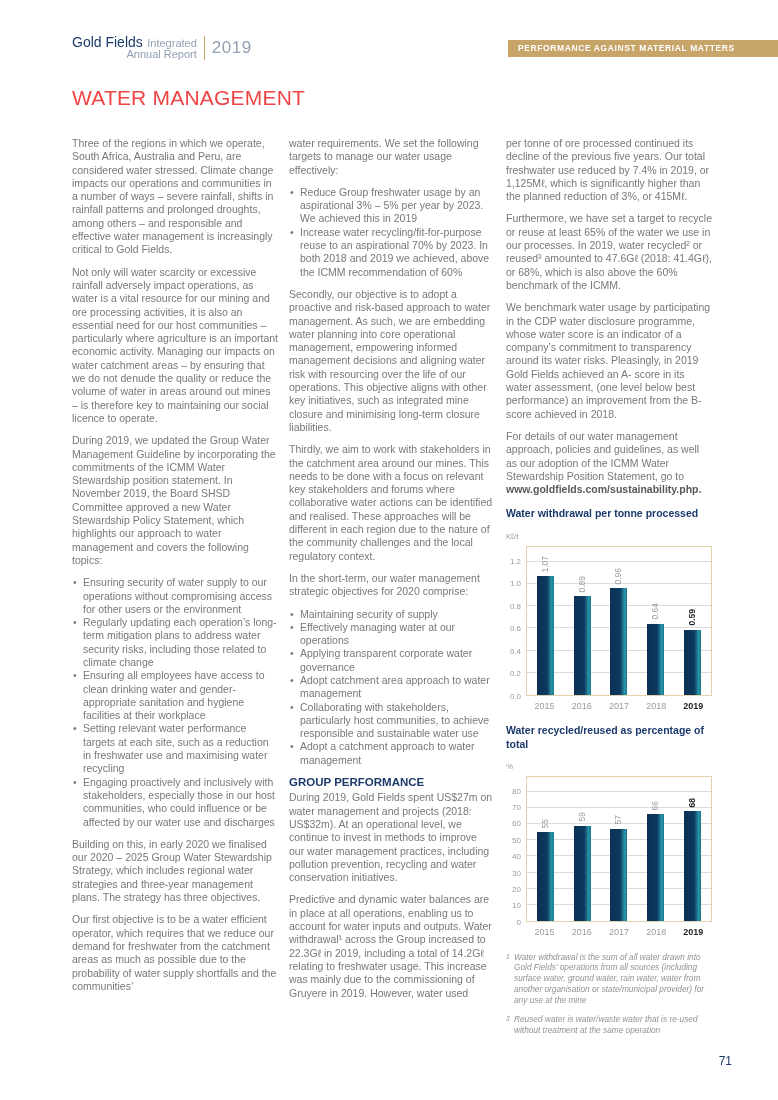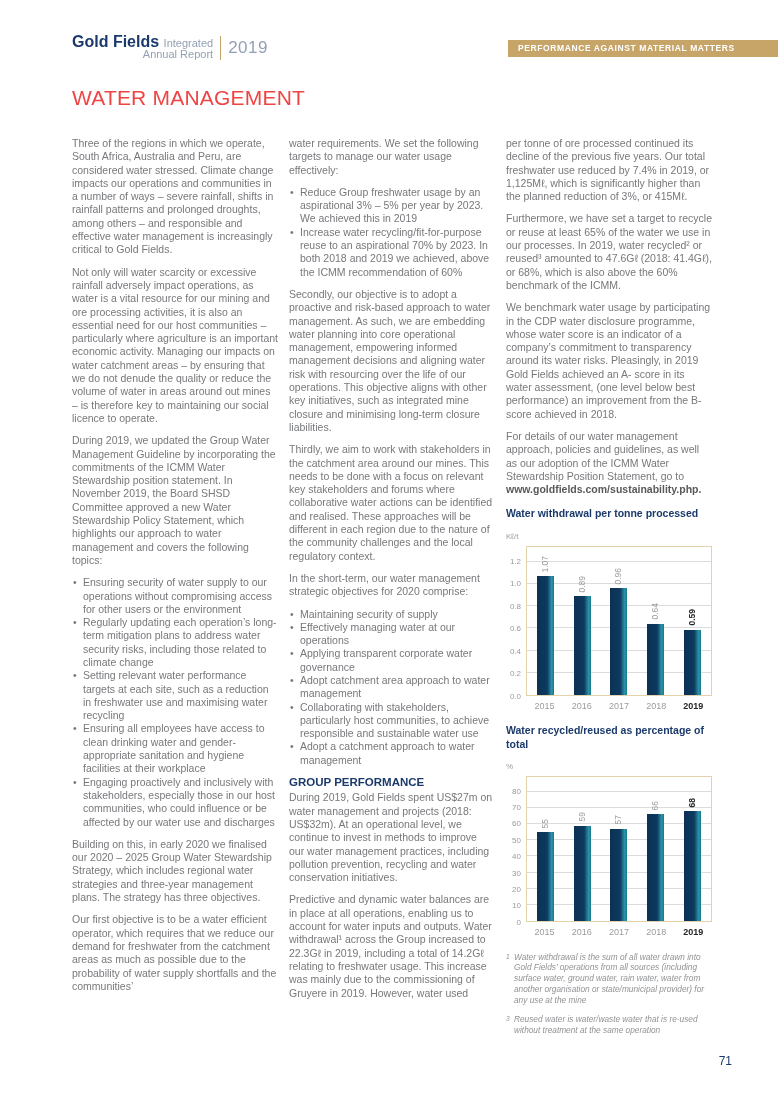--- a/index.html
+++ b/index.html
@@ -5,21 +5,21 @@
   html,body { margin:0; padding:0; background:#888; }
   .page {
     position:relative; width:778px; height:1100px; margin:0 auto;
     background:#ffffff; overflow:hidden;
     font-family:"Liberation Sans","DejaVu Sans",sans-serif;
     -webkit-font-smoothing:antialiased;
   }
   
   .logo { position:absolute; left:72px; top:36px; display:flex; align-items:center; }
   .logo-lines { text-align:right; line-height:11px; }
-  .logo-brand { font-weight:bold; color:#1b3a6b; font-size:16px; }
+  .logo-brand { font-weight:normal; color:#1b3a6b; font-size:14px; }
   .logo-sub { color:#93a0b4; font-size:11px; }
   .logo-divider { width:1px; height:24px; background:#c2a269; margin:0 7px; }
   .logo-year { color:#93a0b4; font-size:17px; letter-spacing:0.5px; }
   .banner {
     position:absolute; left:508px; right:0; top:40px; height:17px;
     background:#c7a468; color:#ffffff; font-size:8.5px; font-weight:bold;
     letter-spacing:0.6px; line-height:17px; padding-left:10px; box-sizing:border-box;
   }
   
   .page-title {
@@ -77,22 +77,22 @@
 
   <h1 class="page-title" style="margin:0;">WATER MANAGEMENT</h1>
 
   <div class="col col1">
     <p>Three of the regions in which we operate, South Africa, Australia and Peru, are considered water stressed. Climate change impacts our operations and communities in a number of ways – severe rainfall, shifts in rainfall patterns and prolonged droughts, among others – and responsible and effective water management is increasingly critical to Gold Fields.</p>
     <p>Not only will water scarcity or excessive rainfall adversely impact operations, as water is a vital resource for our mining and ore processing activities, it is also an essential need for our host communities – particularly where agriculture is an important economic activity. Managing our impacts on water catchment areas – by ensuring that we do not denude the quality or reduce the volume of water in areas around out mines – is therefore key to maintaining our social licence to operate.</p>
     <p>During 2019, we updated the Group Water Management Guideline by incorporating the commitments of the ICMM Water Stewardship position statement. In November 2019, the Board SHSD Committee approved a new Water Stewardship Policy Statement, which highlights our approach to water management and covers the following topics:</p>
     <ul>
       <li>Ensuring security of water supply to our operations without compromising access for other users or the environment</li>
       <li>Regularly updating each operation’s long-term mitigation plans to address water security risks, including those related to climate change</li>
+      <li>Ensuring all employees have access to clean drinking water and gender-appropriate sanitation and hygiene facilities at their workplace</li>
       <li>Setting relevant water performance targets at each site, such as a reduction in freshwater use and maximising water recycling</li>
-      <li>Ensuring all employees have access to clean drinking water and gender-appropriate sanitation and hygiene facilities at their workplace</li>
       <li>Engaging proactively and inclusively with stakeholders, especially those in our host communities, who could influence or be affected by our water use and discharges</li>
     </ul>
     <p>Building on this, in early 2020 we finalised our 2020 – 2025 Group Water Stewardship Strategy, which includes regional water strategies and three-year management plans. The strategy has three objectives.</p>
     <p>Our first objective is to be a water efficient operator, which requires that we reduce our demand for freshwater from the catchment areas as much as possible due to the probability of water supply shortfalls and the communities’</p>
   </div>
 
   <div class="col col2">
     <p>water requirements. We set the following targets to manage our water usage effectively:</p>
     <ul>
       <li>Reduce Group freshwater usage by an aspirational 3% – 5% per year by 2023. We achieved this in 2019</li>

